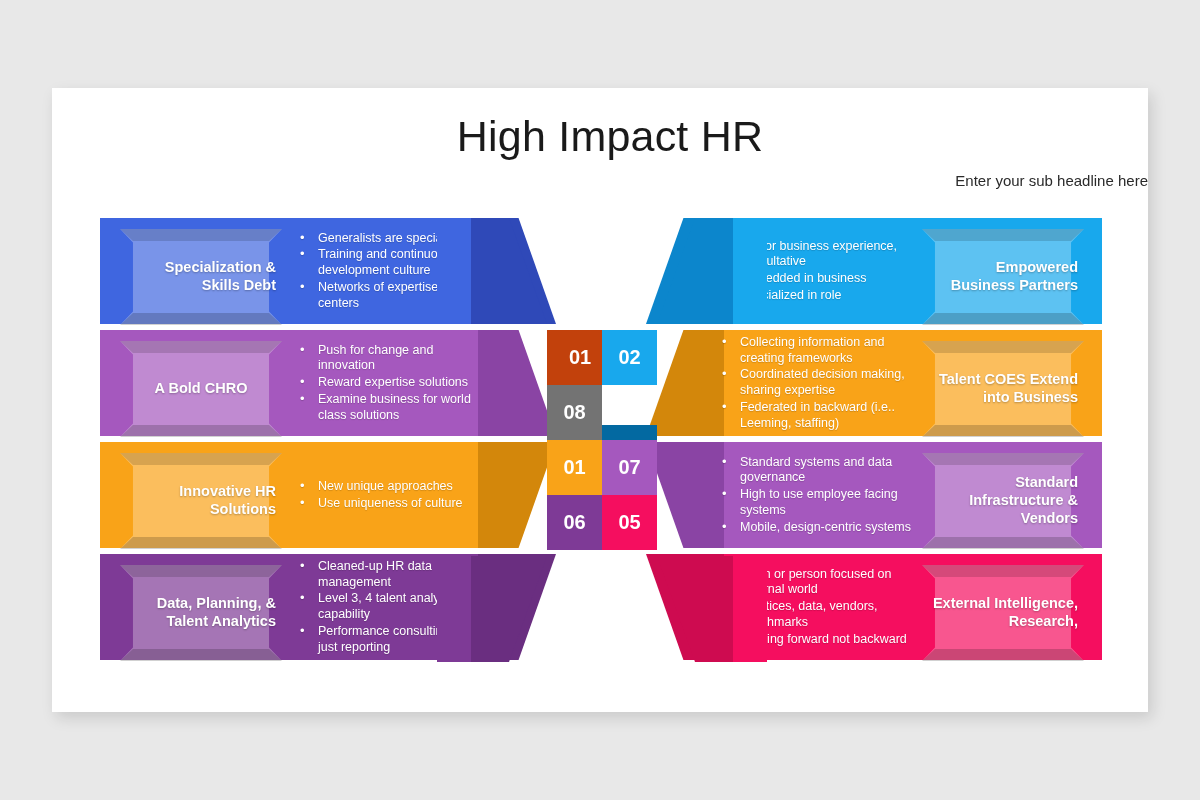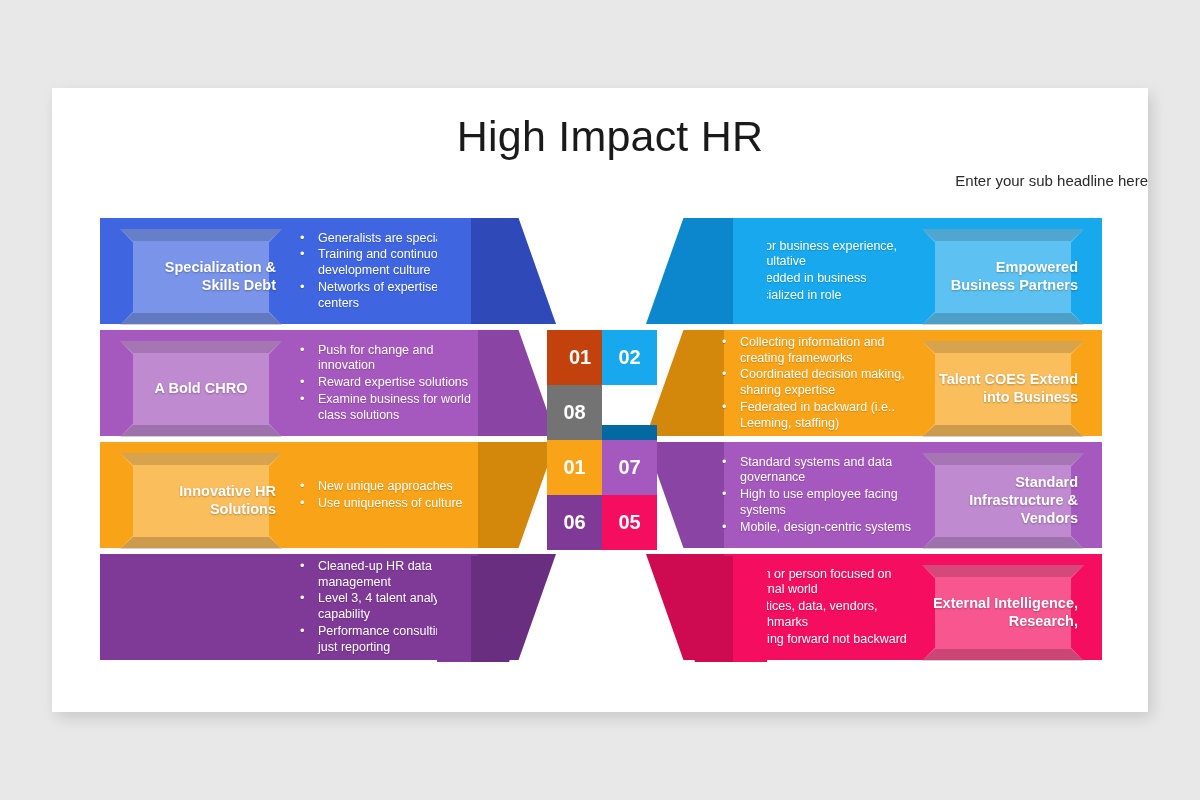--- a/index.html
+++ b/index.html
@@ -236,20 +236,26 @@
               <li>High to use employee facing systems</li>
               <li>Mobile, design-centric systems</li>
             </ul>
           </div>
         </div>
       </div>
     <div class="row r3">
         <div class="panel left">
           <div class="slab" style="background: rgb(126, 58, 150); clip-path: polygon(0px 0px, 100% 0px, 100% 100%, 0px 100%);"></div>
           <div class="fold" style="background: rgb(106, 46, 128); clip-path: polygon(0px 0px, 100% 0px, 52% 100%, 0px 100%);"></div>
+          <div class="plate">
+            <div class="bevel"></div>
+            <div class="bev-top"></div>
+            <div class="bev-bot"></div>
+            <div class="ptext">Data, Planning, &amp; Talent Analytics</div>
+          </div>
           <div class="bullets">
             <ul>
               <li>Cleaned-up HR data management</li>
               <li>Level 3, 4 talent analytics capability</li>
               <li>Performance consulting, not just reporting</li>
             </ul>
           </div>
         </div>
         <div class="panel right">
           <div class="slab" style="background: rgb(245, 14, 95); clip-path: polygon(0px 0px, 100% 0px, 100% 100%, 0px 100%);"></div>

